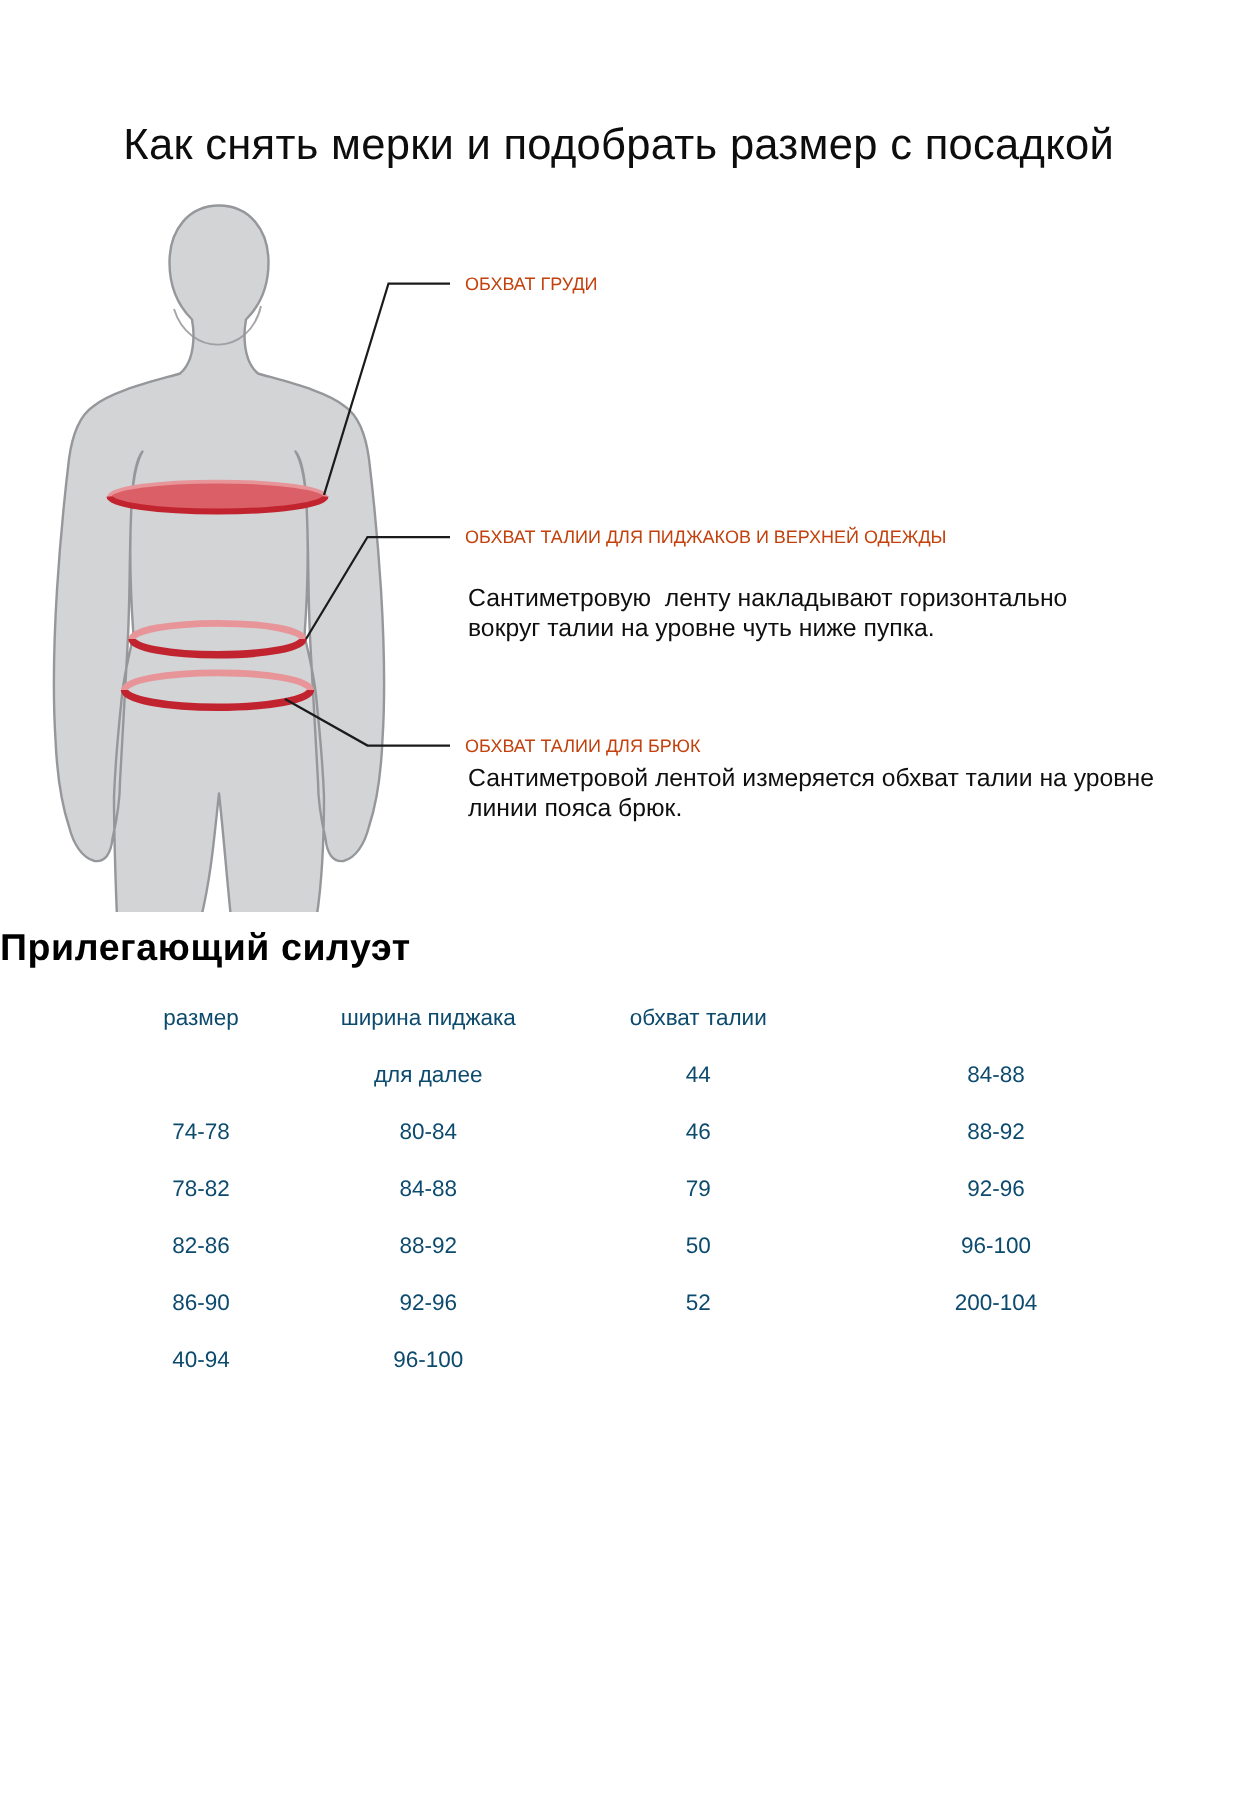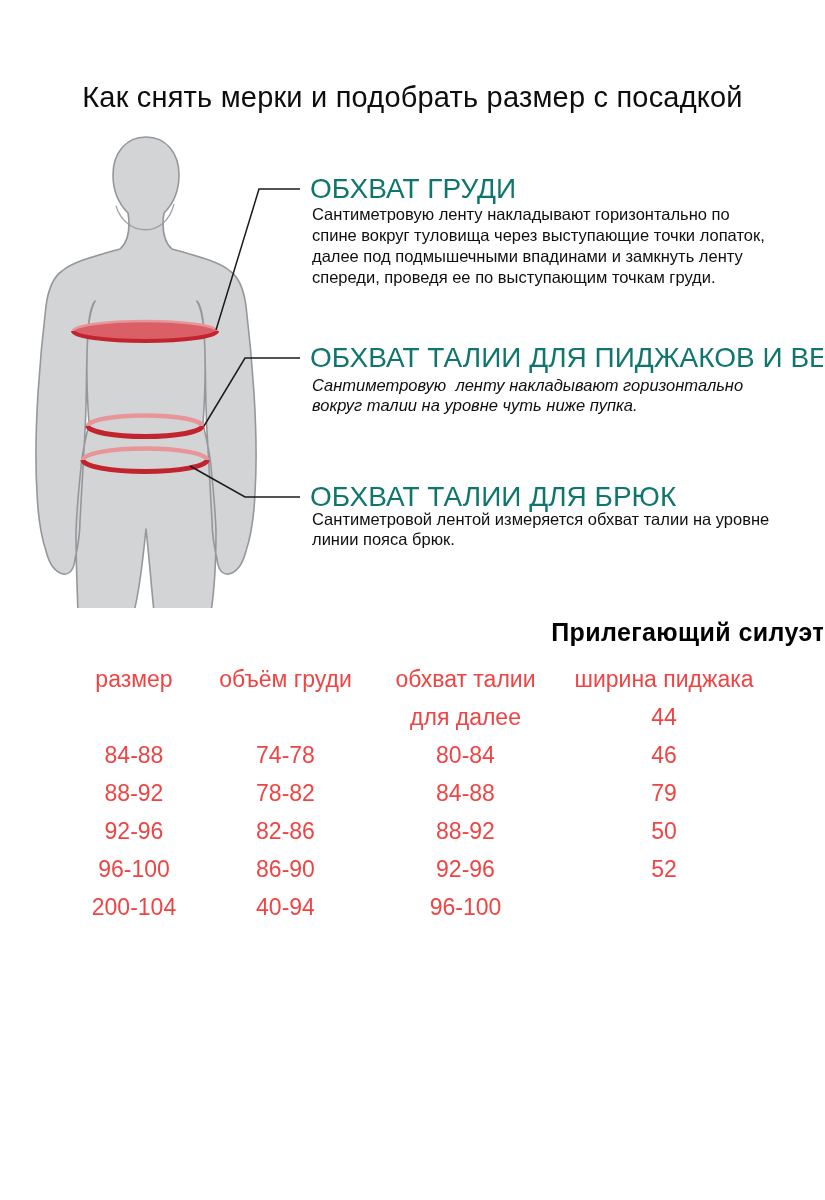--- a/index.html
+++ b/index.html
@@ -13,45 +13,45 @@
   }
   .title{
     position:absolute;top:80px;left:0;width:825px;
     margin:0;text-align:center;
     font-size:29px;font-weight:400;line-height:34px;color:#0d0d0d;
     letter-spacing:0.2px;
   }
   .figure{position:absolute;left:0;top:0;width:300px;height:622px;}
   .m-head{
     position:absolute;left:310px;
-    font-size:28px;line-height:24px;font-weight:400;color:#0f766e;
+    font-size:12px;line-height:24px;font-weight:400;color:#c2410c;
     white-space:pre;
   }
   .m-body{
     position:absolute;left:312px;
     font-size:16.5px;font-weight:400;color:#0f0f0f;
     white-space:pre-wrap;
   }
   .m-head.pos1{top:177px;}
   .m-body.pos1{top:204px;line-height:21px;}
   .m-head.pos2{top:346px;}
-  .m-body.pos2{top:375px;line-height:20px;font-style:italic;}
+  .m-body.pos2{top:389px;line-height:20px;}
   .m-head.pos3{top:485px;text-align:right;}
   .m-body.pos3{top:509px;line-height:20px;}
   .table-title{
     position:absolute;top:618px;left:0;width:825px;
-    text-align:right;font-size:25px;font-weight:700;color:#000;
+    text-align:left;font-size:25px;font-weight:700;color:#000;
     letter-spacing:0.4px;
   }
   .size-grid{
     position:absolute;left:60px;top:660px;width:700px;
     display:grid;
     grid-template-columns:148px 155px 205px 192px;
     grid-auto-rows:38px;
-    font-size:23px;color:#ef4444;
+    font-size:15px;color:#0c4a6e;
   }
   .size-grid .cell{
     text-align:center;line-height:38px;
     white-space:nowrap;
   }
 </style>
 </head>
 <body>
 
 <div class="page">
@@ -119,41 +119,36 @@
     <path d="M 83,460 A 62 11.5 0 0 0 207,460" fill="none" stroke-width="5" stroke="#c2242f"></path>
 
     <path d="M 216,330 L 259,189 L 306,189" fill="none" stroke-width="1.5" stroke="#1b1b1b"></path>
     <path d="M 204,426 L 245,358 L 306,358" fill="none" stroke-width="1.5" stroke="#1b1b1b"></path>
     <path d="M 190,466 L 245,497 L 306,497" fill="none" stroke-width="1.5" stroke="#1b1b1b"></path>
 
     <rect x="0" y="608" width="300" height="14" fill="#ffffff"></rect>
   </svg>
 
   <div class="m-head pos1">ОБХВАТ ГРУДИ</div>
-  <div class="m-body pos1">Сантиметровую ленту накладывают горизонтально по
-спине вокруг туловища через выступающие точки лопаток,
-далее под подмышечными впадинами и замкнуть ленту
-спереди, проведя ее по выступающим точкам груди.</div>
 
   <div class="m-head pos2">ОБХВАТ ТАЛИИ ДЛЯ ПИДЖАКОВ И ВЕРХНЕЙ ОДЕЖДЫ</div>
   <div class="m-body pos2">Сантиметровую  ленту накладывают горизонтально
 вокруг талии на уровне чуть ниже пупка.</div>
 
   <div class="m-head pos3">ОБХВАТ ТАЛИИ ДЛЯ БРЮК</div>
   <div class="m-body pos3">Сантиметровой лентой измеряется обхват талии на уровне
 линии пояса брюк.</div>
 
   <div class="table-title">Прилегающий силуэт</div>
 
   <div class="size-grid">
 
     <div class="cell">размер</div>
-    <div class="cell">объём груди</div>
+    <div class="cell">ширина пиджака</div>
     <div class="cell">обхват талии</div>
-    <div class="cell">ширина пиджака</div>
 
     <div class="cell"></div>
     <div class="cell"></div>
     <div class="cell">для далее</div>
 
     <div class="cell">44</div>
     <div class="cell">84-88</div>
     <div class="cell">74-78</div>
     <div class="cell">80-84</div>
 

